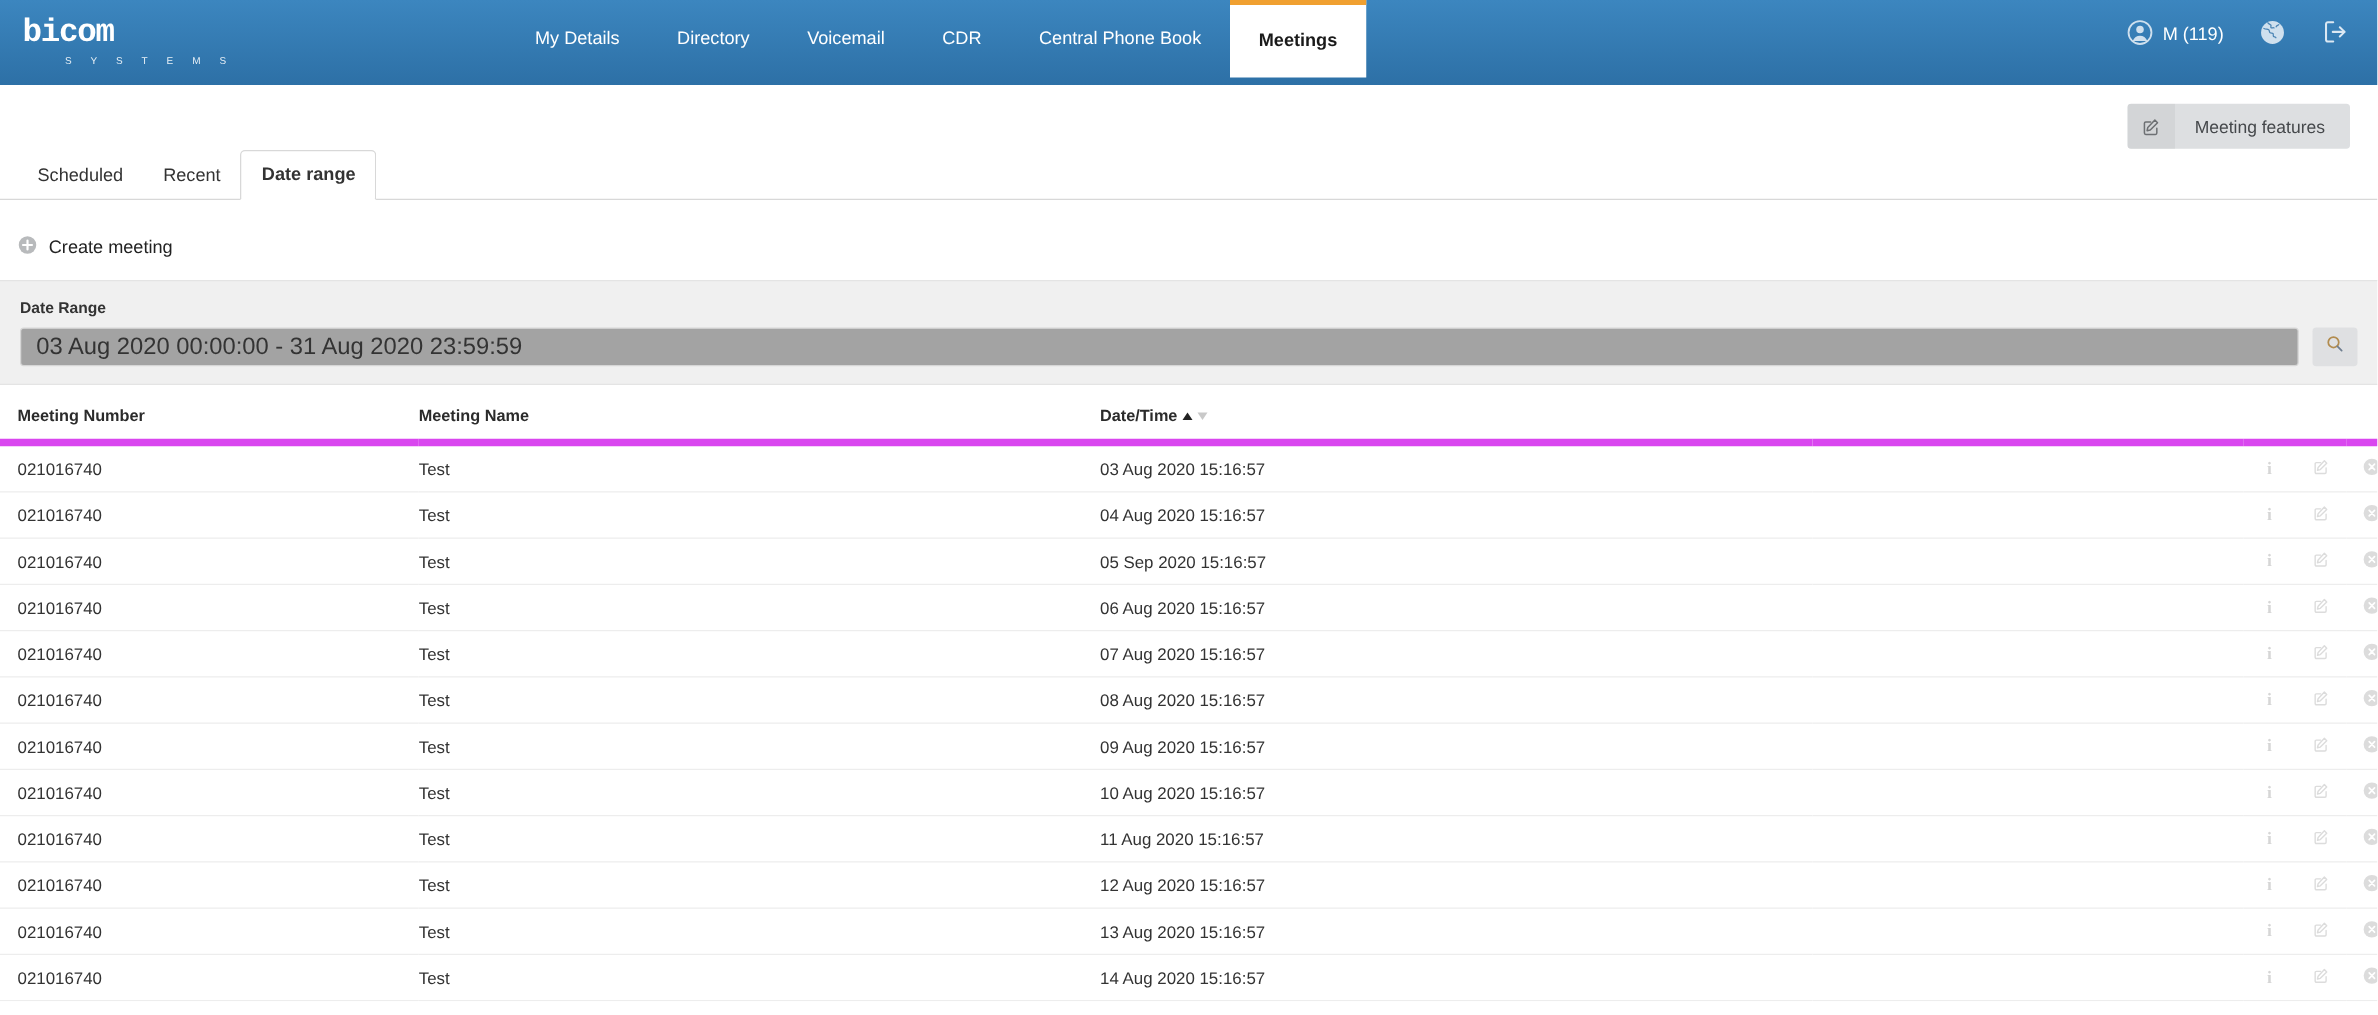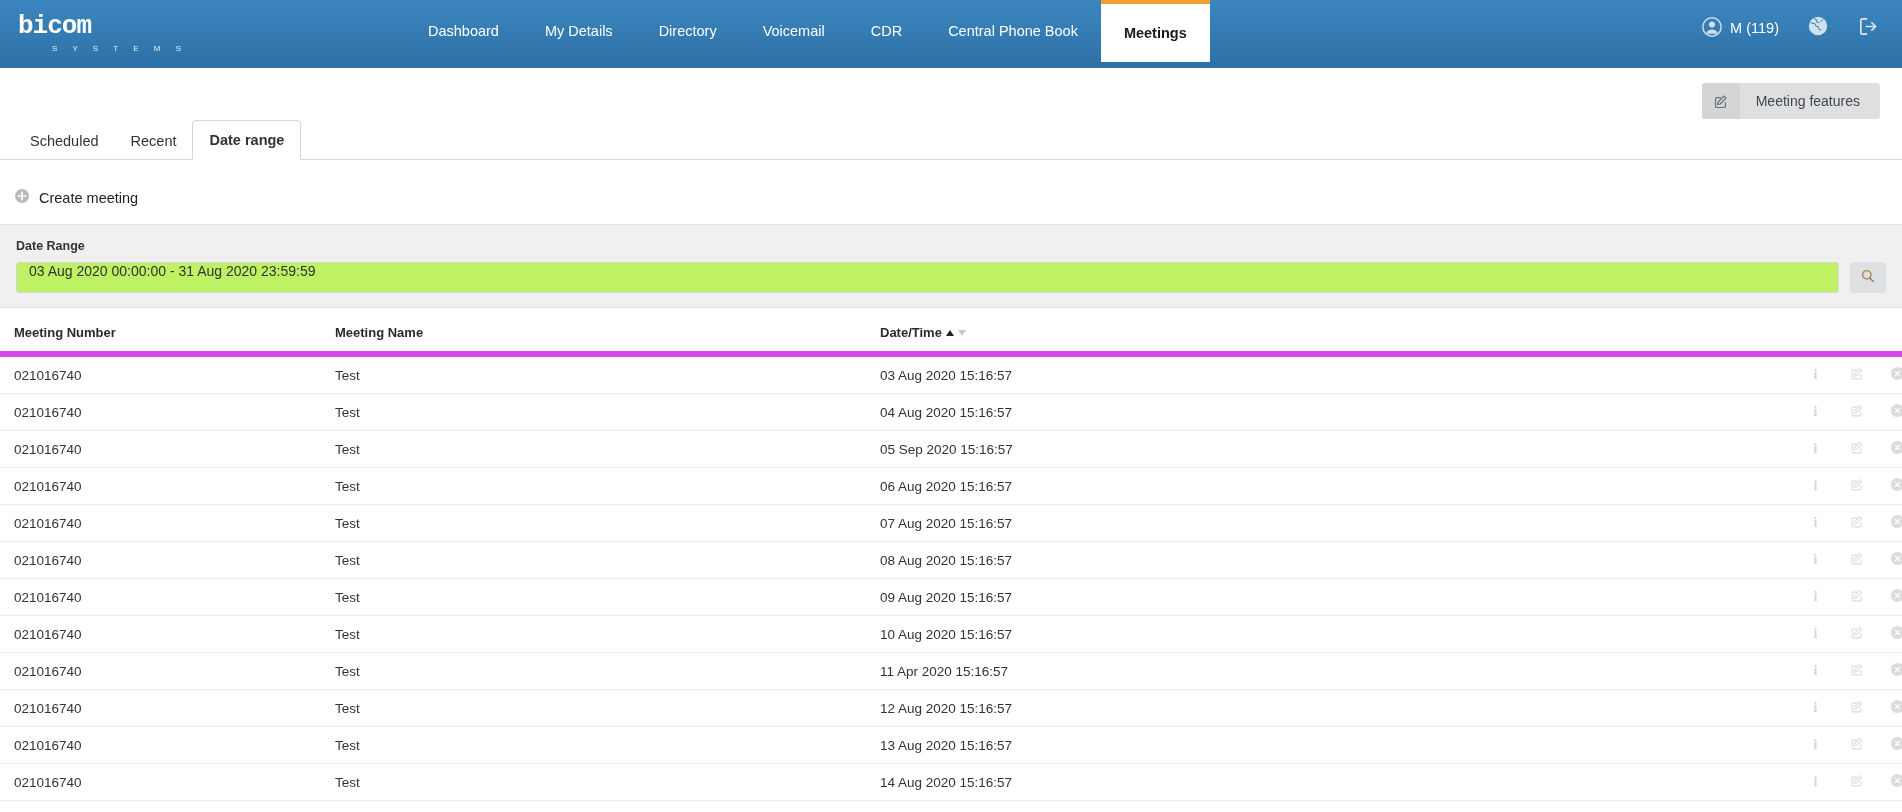--- a/index.html
+++ b/index.html
@@ -179,27 +179,27 @@
     margin-bottom: 9px;
   }
   .filter-controls {
     display: flex;
     align-items: stretch;
     gap: 11px;
   }
   .date-input {
     flex: 1;
     height: 31px;
-    background: #bef264;
+    background: #a3a3a3;
     border: 1px solid #d6d6d6;
     border-radius: 3px;
     display: flex;
-    align-items: flex-start;
+    align-items: center;
     padding: 0 12px;
-    font-size: 14px;
+    font-size: 19px;
     color: #333;
     cursor: pointer;
   }
   .search-btn {
     width: 36px; height: 31px;
     background: #dfe0e2;
     border-radius: 3px;
     display: flex;
     align-items: center; justify-content: center;
     cursor: pointer;
@@ -257,21 +257,20 @@
 <body>
 
 <div class="topbar">
 
   <div class="logo">
     <div class="logo-word">bicom</div>
     <div class="logo-sub">S Y S T E M S</div>
   </div>
 
   <nav class="mainnav" id="mainnav">
-      <a class="navitem">Dashboard</a>
       <a class="navitem">My Details</a>
       <a class="navitem">Directory</a>
       <a class="navitem">Voicemail</a>
       <a class="navitem">CDR</a>
       <a class="navitem">Central Phone Book</a>
       <a class="navitem active">Meetings</a>
     </nav>
 
   <div class="headright">
     <div class="user-chip">
@@ -521,21 +520,21 @@
           <td class="c-a3"><span class="act">
               <svg width="15" height="15" viewBox="0 0 24 24">
                 <circle cx="12" cy="12" r="10.5" fill="#dcdcdc"></circle>
                 <path d="M8.6 8.6l6.8 6.8M15.4 8.6l-6.8 6.8" stroke="#ffffff" stroke-width="2.2" stroke-linecap="round"></path>
               </svg>
             </span></td>
         </tr>
         <tr>
           <td class="c-num">021016740</td>
           <td class="c-name">Test</td>
-          <td class="c-date">11 Apr 2020 15:16:57</td>
+          <td class="c-date">11 Aug 2020 15:16:57</td>
           <td class="c-spacer"></td>
           <td class="c-a1"><span class="act act-i">i</span></td>
           <td class="c-a2"><span class="act">
               <svg width="15" height="15" viewBox="0 0 24 24" fill="none" stroke="#dcdcdc" stroke-width="1.8" stroke-linecap="round" stroke-linejoin="round">
                 <path d="M19 13.5V19a1.5 1.5 0 0 1-1.5 1.5h-11A1.5 1.5 0 0 1 5 19V8a1.5 1.5 0 0 1 1.5-1.5H12"></path>
                 <path d="M16.8 4.3 19.8 7.3 11.6 15.5 8 16.3 8.8 12.7z"></path>
               </svg>
             </span></td>
           <td class="c-a3"><span class="act">
               <svg width="15" height="15" viewBox="0 0 24 24">

